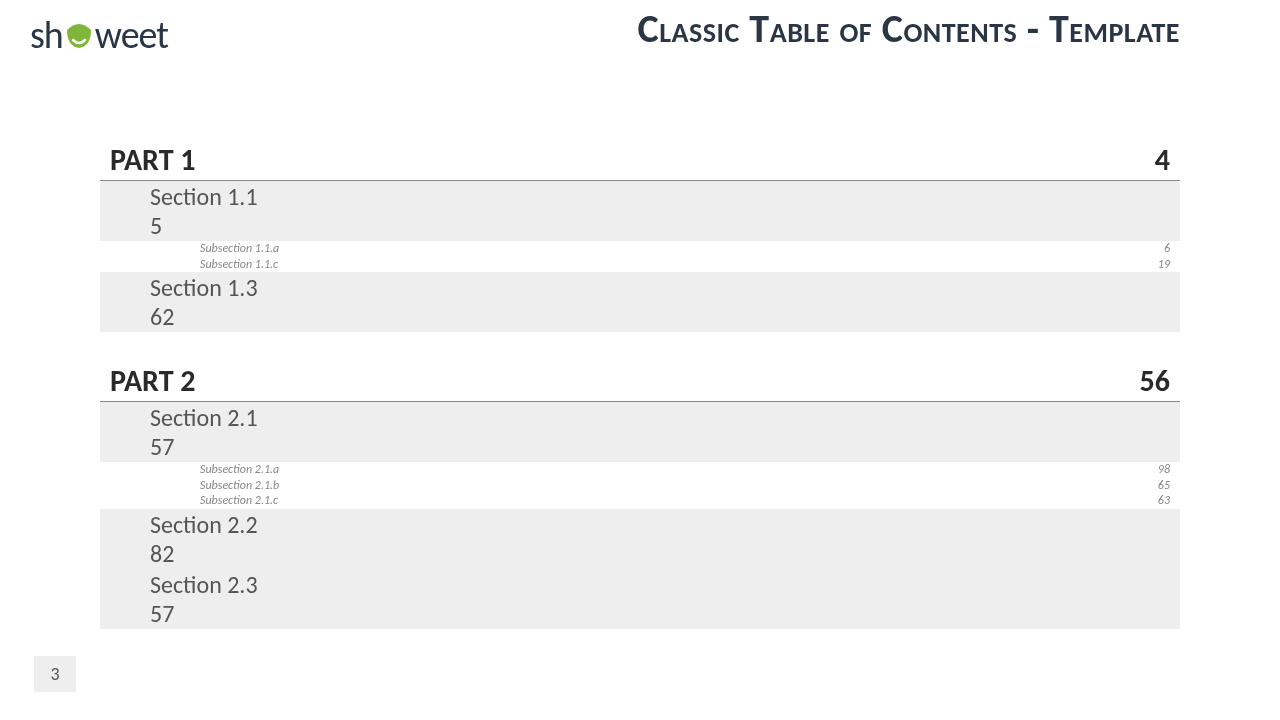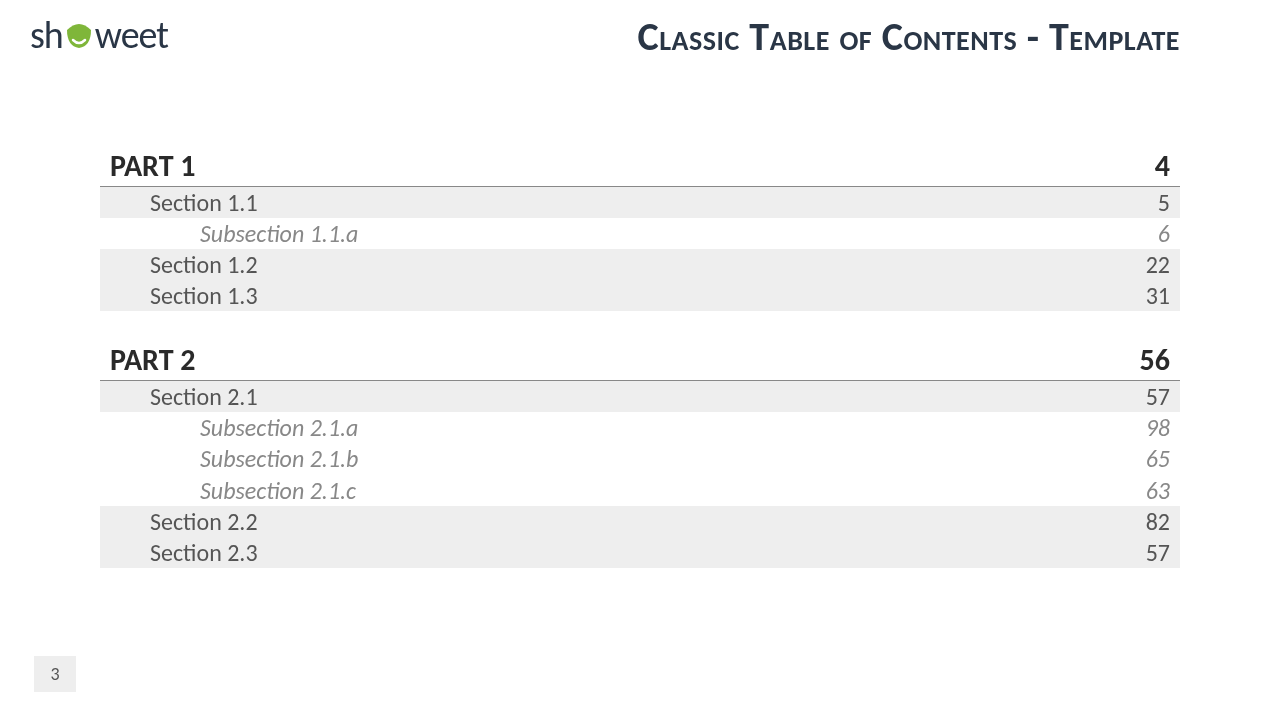--- a/index.html
+++ b/index.html
@@ -4,39 +4,40 @@
 <style>
   * { box-sizing: border-box; margin: 0; padding: 0; }
   html, body { width: 1280px; height: 720px; background: #fff; font-family: "Segoe UI", "Calibri", Arial, sans-serif; overflow: hidden; }
   .slide { position: relative; width: 1280px; height: 720px; }
   .logo { position: absolute; left: 30px; top: 12px; font-size: 38px; font-weight: 500; color: #2a3646; letter-spacing: -1px; }
   .logo .leaf {
     display: inline-block; width: 32px; height: 28px; vertical-align: -2px; position: relative;
   }
   .logo .leaf svg { width: 32px; height: 28px; }
   .title {
-    position: absolute; right: 100px; top: 12px; font-size: 40px; font-weight: 600;
+    position: absolute; right: 100px; top: 4px; font-size: 40px; font-weight: 600;
     color: #2a3646; font-variant: small-caps; letter-spacing: 0.5px;
   }
-  .toc { position: absolute; left: 100px; right: 100px; top: 147px; }
+  .toc { position: absolute; left: 100px; right: 100px; top: 141px; }
   .part-block { margin-bottom: 30px; }
   .part-row {
     display: flex; justify-content: space-between; align-items: baseline;
     font-size: 30px; font-weight: 700; color: #2a2a2a;
     padding: 0 10px 2px 10px;
     border-bottom: 1px solid #888;
   }
   .section-row {
     display: flex; justify-content: space-between; align-items: baseline;
     background: #eeeeee; font-size: 24px; color: #555;
     padding: 1px 10px 1px 50px;
+    flex-direction: column;
   }
   .sub-row {
     display: flex; justify-content: space-between; align-items: baseline;
-    font-size: 24px; color: #888; font-style: italic;
+    font-size: 12px; color: #888; font-style: italic;
     padding: 0 10px 0 100px; line-height: 1.3;
   }
   .page-num-box {
     position: absolute; left: 34px; bottom: 28px; width: 42px; height: 36px;
     background: #eeeeee; display: flex; align-items: center; justify-content: center;
     font-size: 18px; color: #555;
   }
 </style>
 </head>
 <body>
@@ -60,27 +61,27 @@
         <span>4</span>
       </div>
       <div class="section-row">
         <span>Section 1.1</span>
         <span>5</span>
       </div>
       <div class="sub-row">
         <span>Subsection 1.1.a</span>
         <span>6</span>
       </div>
-      <div class="section-row">
-        <span>Section 1.2</span>
-        <span>22</span>
+      <div class="sub-row">
+        <span>Subsection 1.1.c</span>
+        <span>19</span>
       </div>
       <div class="section-row">
         <span>Section 1.3</span>
-        <span>31</span>
+        <span>62</span>
       </div>
     </div>
 
     <div class="part-block">
       <div class="part-row">
         <span>PART 2</span>
         <span>56</span>
       </div>
       <div class="section-row">
         <span>Section 2.1</span>

